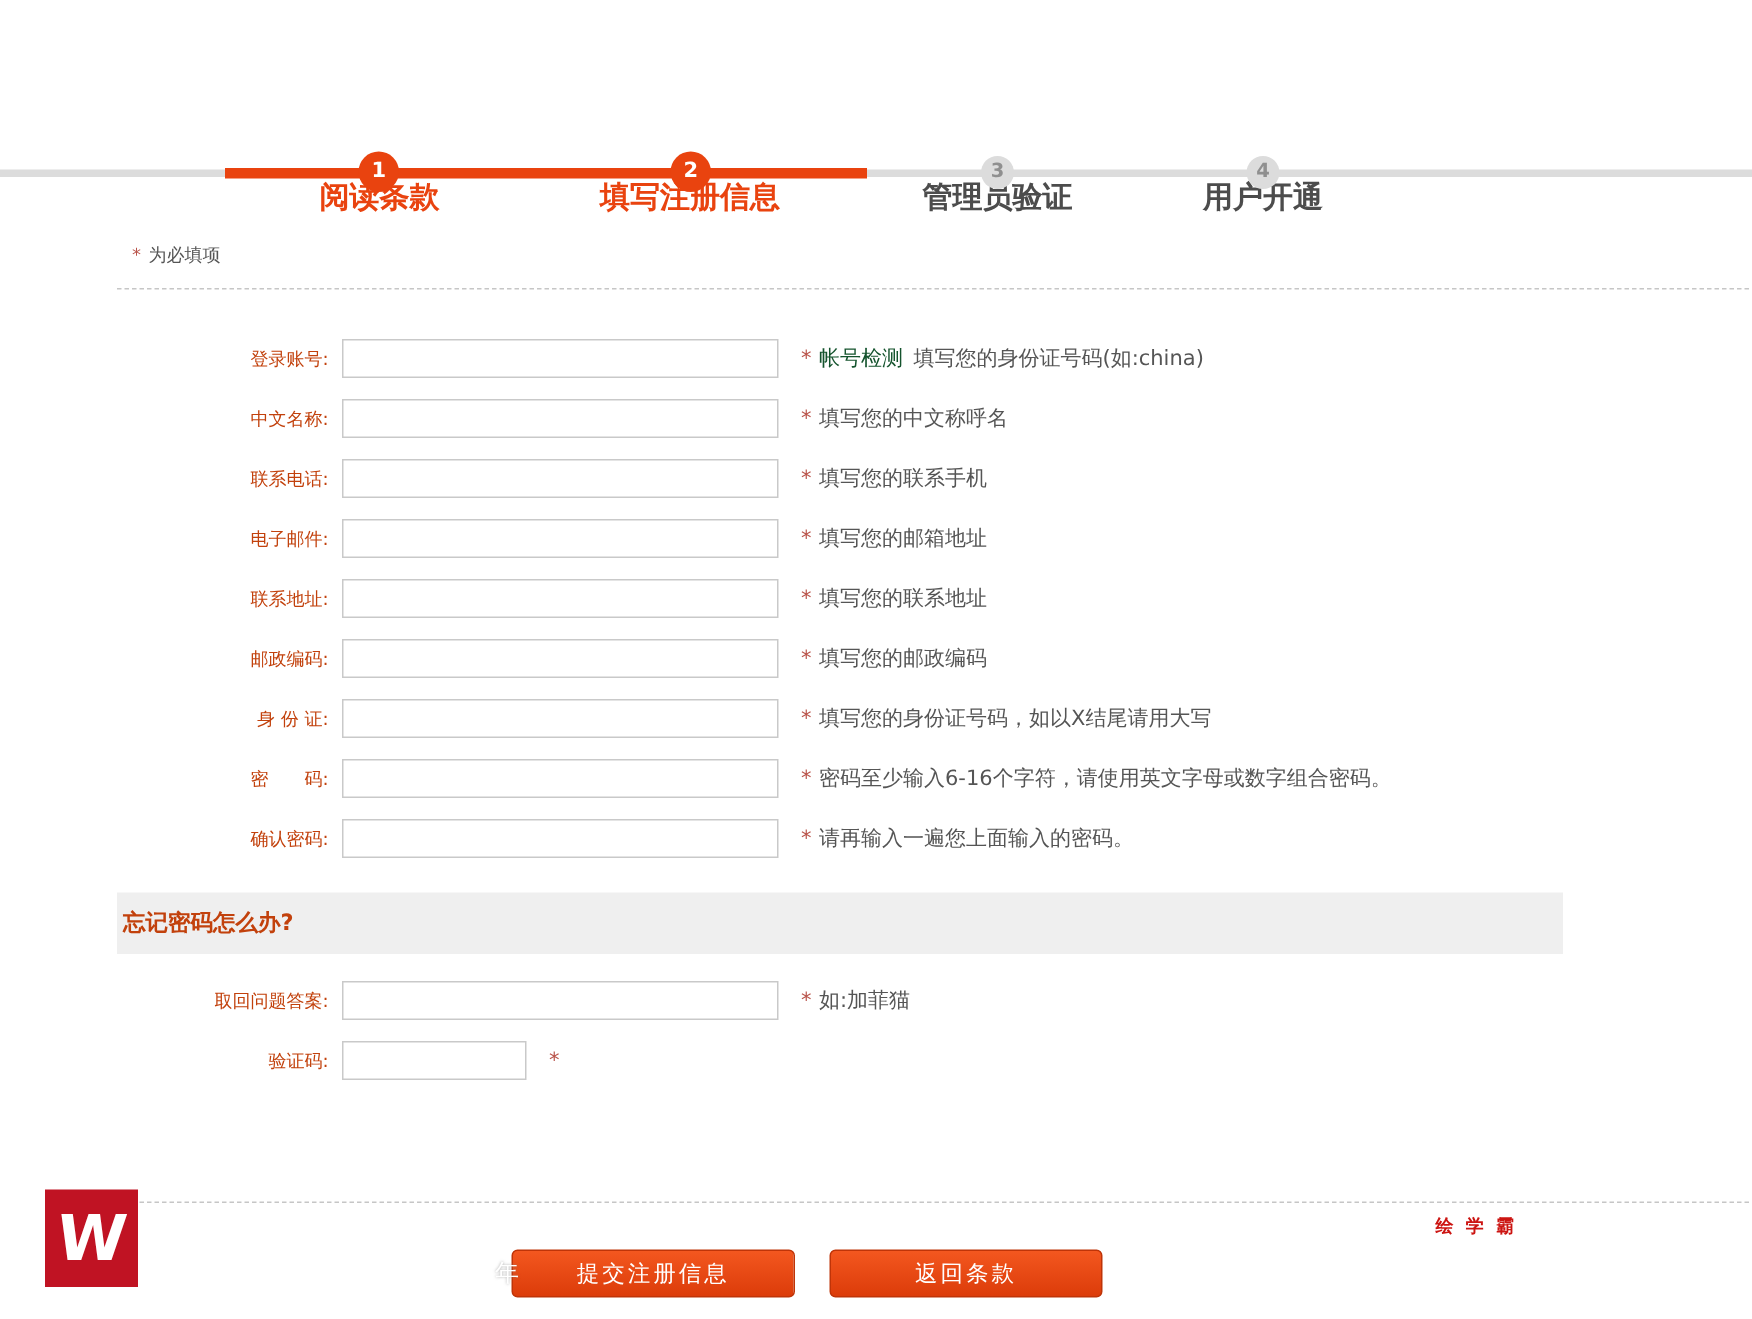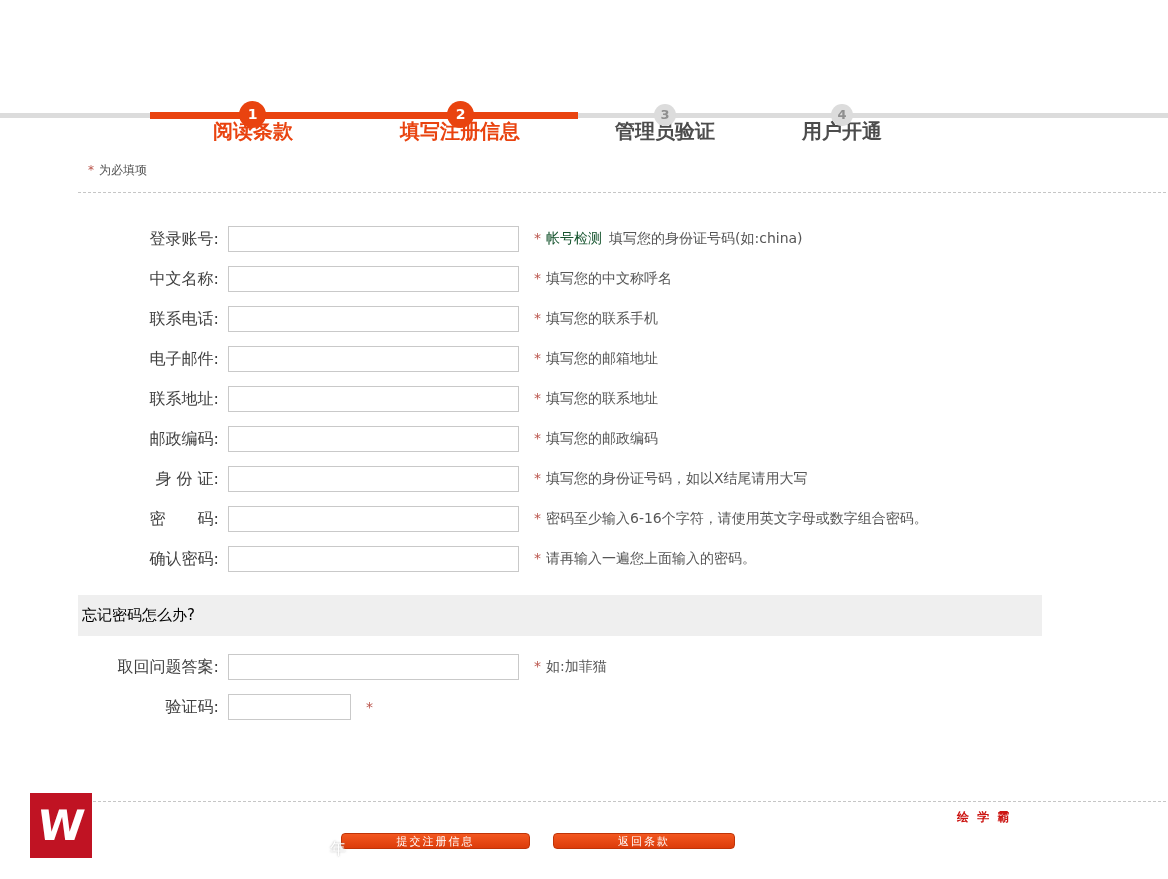--- a/index.html
+++ b/index.html
@@ -33,38 +33,38 @@
   .ast { color:#b9534a; font-style:normal; margin-right:5px; }
   .dashed { position:absolute; left:78px; width:1088px; border-top:1px dashed #c6c6c6; }
   .dashed-top { top:192px; }
   .dashed-bottom { top:801px; }
 
   
   .rows { position:absolute; left:78px; }
   .rows-main   { top:226px; }
   .rows-forgot { top:654px; }
   .frow { height:26px; margin-bottom:14px; display:flex; align-items:center; }
-  .flabel { width:150px; text-align:right; padding-right:9px; font-size:16px; color:#404040; white-space:pre; }
+  .flabel { width:150px; text-align:right; padding-right:9px; font-size:12px; color:#c2410c; white-space:pre; }
   .finput { width:291px; height:26px; border:1px solid #c9c9c9; background:#fff; padding:0 4px; font-size:14px; color:#333; }
   .finput.small { width:123px; }
   .fhint { margin-left:15px; font-size:14px; color:#555; white-space:nowrap; }
   .fhint .hlink { color:#14532d; text-decoration:none; margin-right:7px; }
 
   
   .section-band {
     position:absolute; top:595px; left:78px; width:964px; height:41px;
     background:#efefef; display:flex; align-items:center; padding-left:4px;
   }
-  .section-title { font-size:15px; font-weight:normal; color:#000000; }
+  .section-title { font-size:15px; font-weight:bold; color:#c2410c; }
 
   
   .btn-bar { position:absolute; top:833px; left:341px; display:flex; }
   .btn {
-    height:16px; border:1px solid #bf3408; border-radius:4px; cursor:pointer;
-    background:linear-gradient(#f3571f,#dc3c0a); color:#fff; font-size:11px;
+    height:32px; border:1px solid #bf3408; border-radius:4px; cursor:pointer;
+    background:linear-gradient(#f3571f,#dc3c0a); color:#fff; font-size:15px;
     letter-spacing:2px; font-family:inherit;
   }
   .btn-submit { width:189px; }
   .btn-back   { width:182px; margin-left:23px; }
   .stray-year {
     position:absolute; top:839px; left:330px; font-size:16px; color:#fff;
     text-shadow:0 0 2px rgba(130,130,130,.7); z-index:3; pointer-events:none;
   }
 
   

